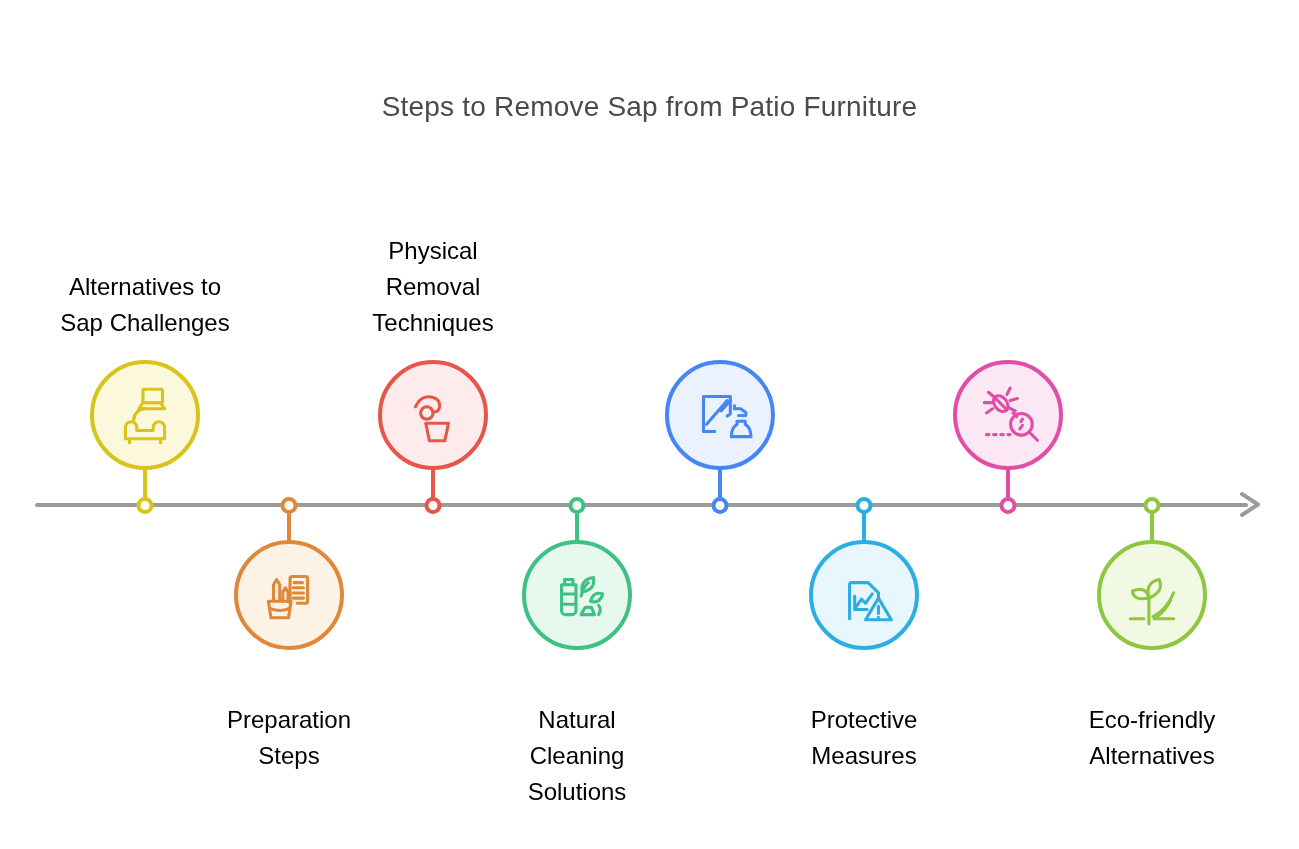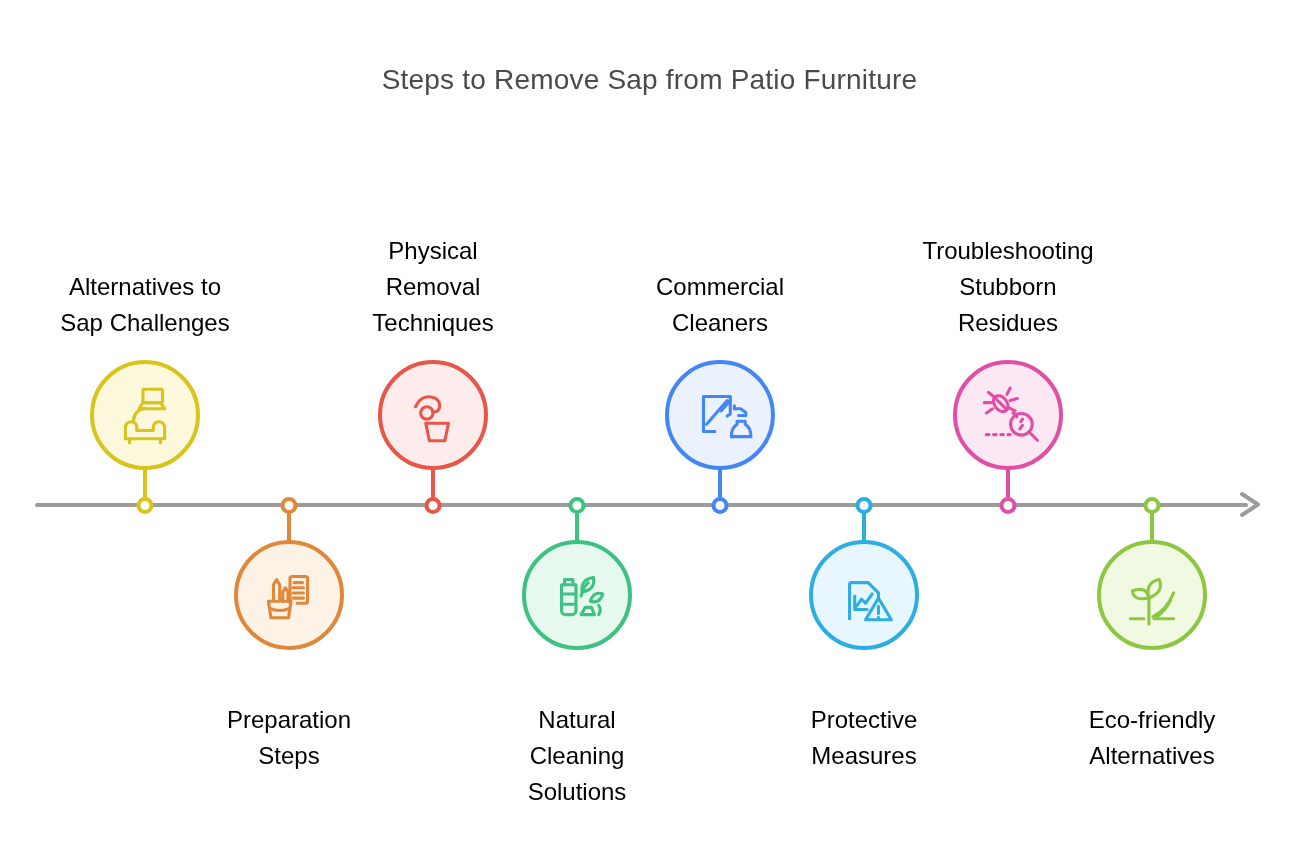--- a/index.html
+++ b/index.html
@@ -1,21 +1,21 @@
 <!DOCTYPE html>
 <html><head>
 <meta charset="utf-8">
 <style>
   html,body { margin:0; padding:0; background:#ffffff; }
   #stage {
     position:relative; width:1299px; height:849px; background:#ffffff;
     font-family:"Liberation Sans", sans-serif; overflow:hidden;
   }
   .title {
-    position:absolute; top:64px; left:0; width:100%;
+    position:absolute; top:91px; left:0; width:100%;
     text-align:center; font-size:28px; color:#4a4a4a; letter-spacing:0.2px;
   }
   .tl-line {
     position:absolute; top:503px; left:35px; width:1213px; height:4px;
     border-radius:2px;
   }
   .tl-arrow { position:absolute; left:1238px; top:490px; }
 
   .step { position:absolute; inset:0; pointer-events:none; }
 
@@ -128,21 +128,20 @@
         <path d="M45 38 q3 -10 12 -7 q-3 10 -12 7 z"></path>
         <path d="M36 51 l4 -7 h6 l3 7 z"></path>
         <path d="M53 51 q3 -5 0 -9"></path>
       </svg>
     </div>
     <div class="stem"></div>
     <div class="dot"></div>
   </div>
 
   <div class="step above s4" style="--c: #4486f4; --f: #ebf2fd;">
-    <div class="label">Commercial Cleaners</div>
     <div class="circle">
       <svg class="icon-svg" viewBox="0 0 64 64">
         <path d="M42 29 V14 H16 v34 h11"></path>
         <path d="M19 41 L39 18"></path>
         <path d="M33 28 L42 18"></path>
         <path d="M46 26 h6 l5 3.5 v3 h-7"></path>
         <path d="M46 26 v-3 M42 31 l-3 2"></path>
         <path d="M43 53 q0 -9 5.5 -12 v-3 h8 v3 q5.5 3 5.5 12 z"></path>
       </svg>
     </div>
@@ -159,21 +158,20 @@
         <path d="M24 44 l5.5 -8 4 4 6.5 -9"></path>
         <path d="M46 35 L58.5 56 h-25 z"></path>
         <path d="M46 43 v7 M46 53.5 v0.01"></path>
       </svg>
     </div>
     <div class="stem"></div>
     <div class="dot"></div>
   </div>
 
   <div class="step above s6" style="--c: #e14ea5; --f: #fbe8f4;">
-    <div class="label">Troubleshooting Stubborn Residues</div>
     <div class="circle">
       <svg class="icon-svg" viewBox="0 0 64 64">
         <ellipse cx="25" cy="21" rx="6" ry="8.5" transform="rotate(-38 25 21)"></ellipse>
         <path d="M20 16 l10 10"></path>
         <path d="M18 14 l-5 -4 M16 20 h-7 M17 26 l-6 4"></path>
         <path d="M31 12 l3 -6 M34 18 l7 -2 M33 25 l6 3"></path>
         <path d="M37 30 l3.5 3.5"></path>
         <circle cx="45" cy="41" r="10.5"></circle>
         <path d="M52.5 48.5 l8 8"></path>
         <path d="M46 36 l-1.5 2.5 M43.5 45.5 l2.5 -3.5"></path>

